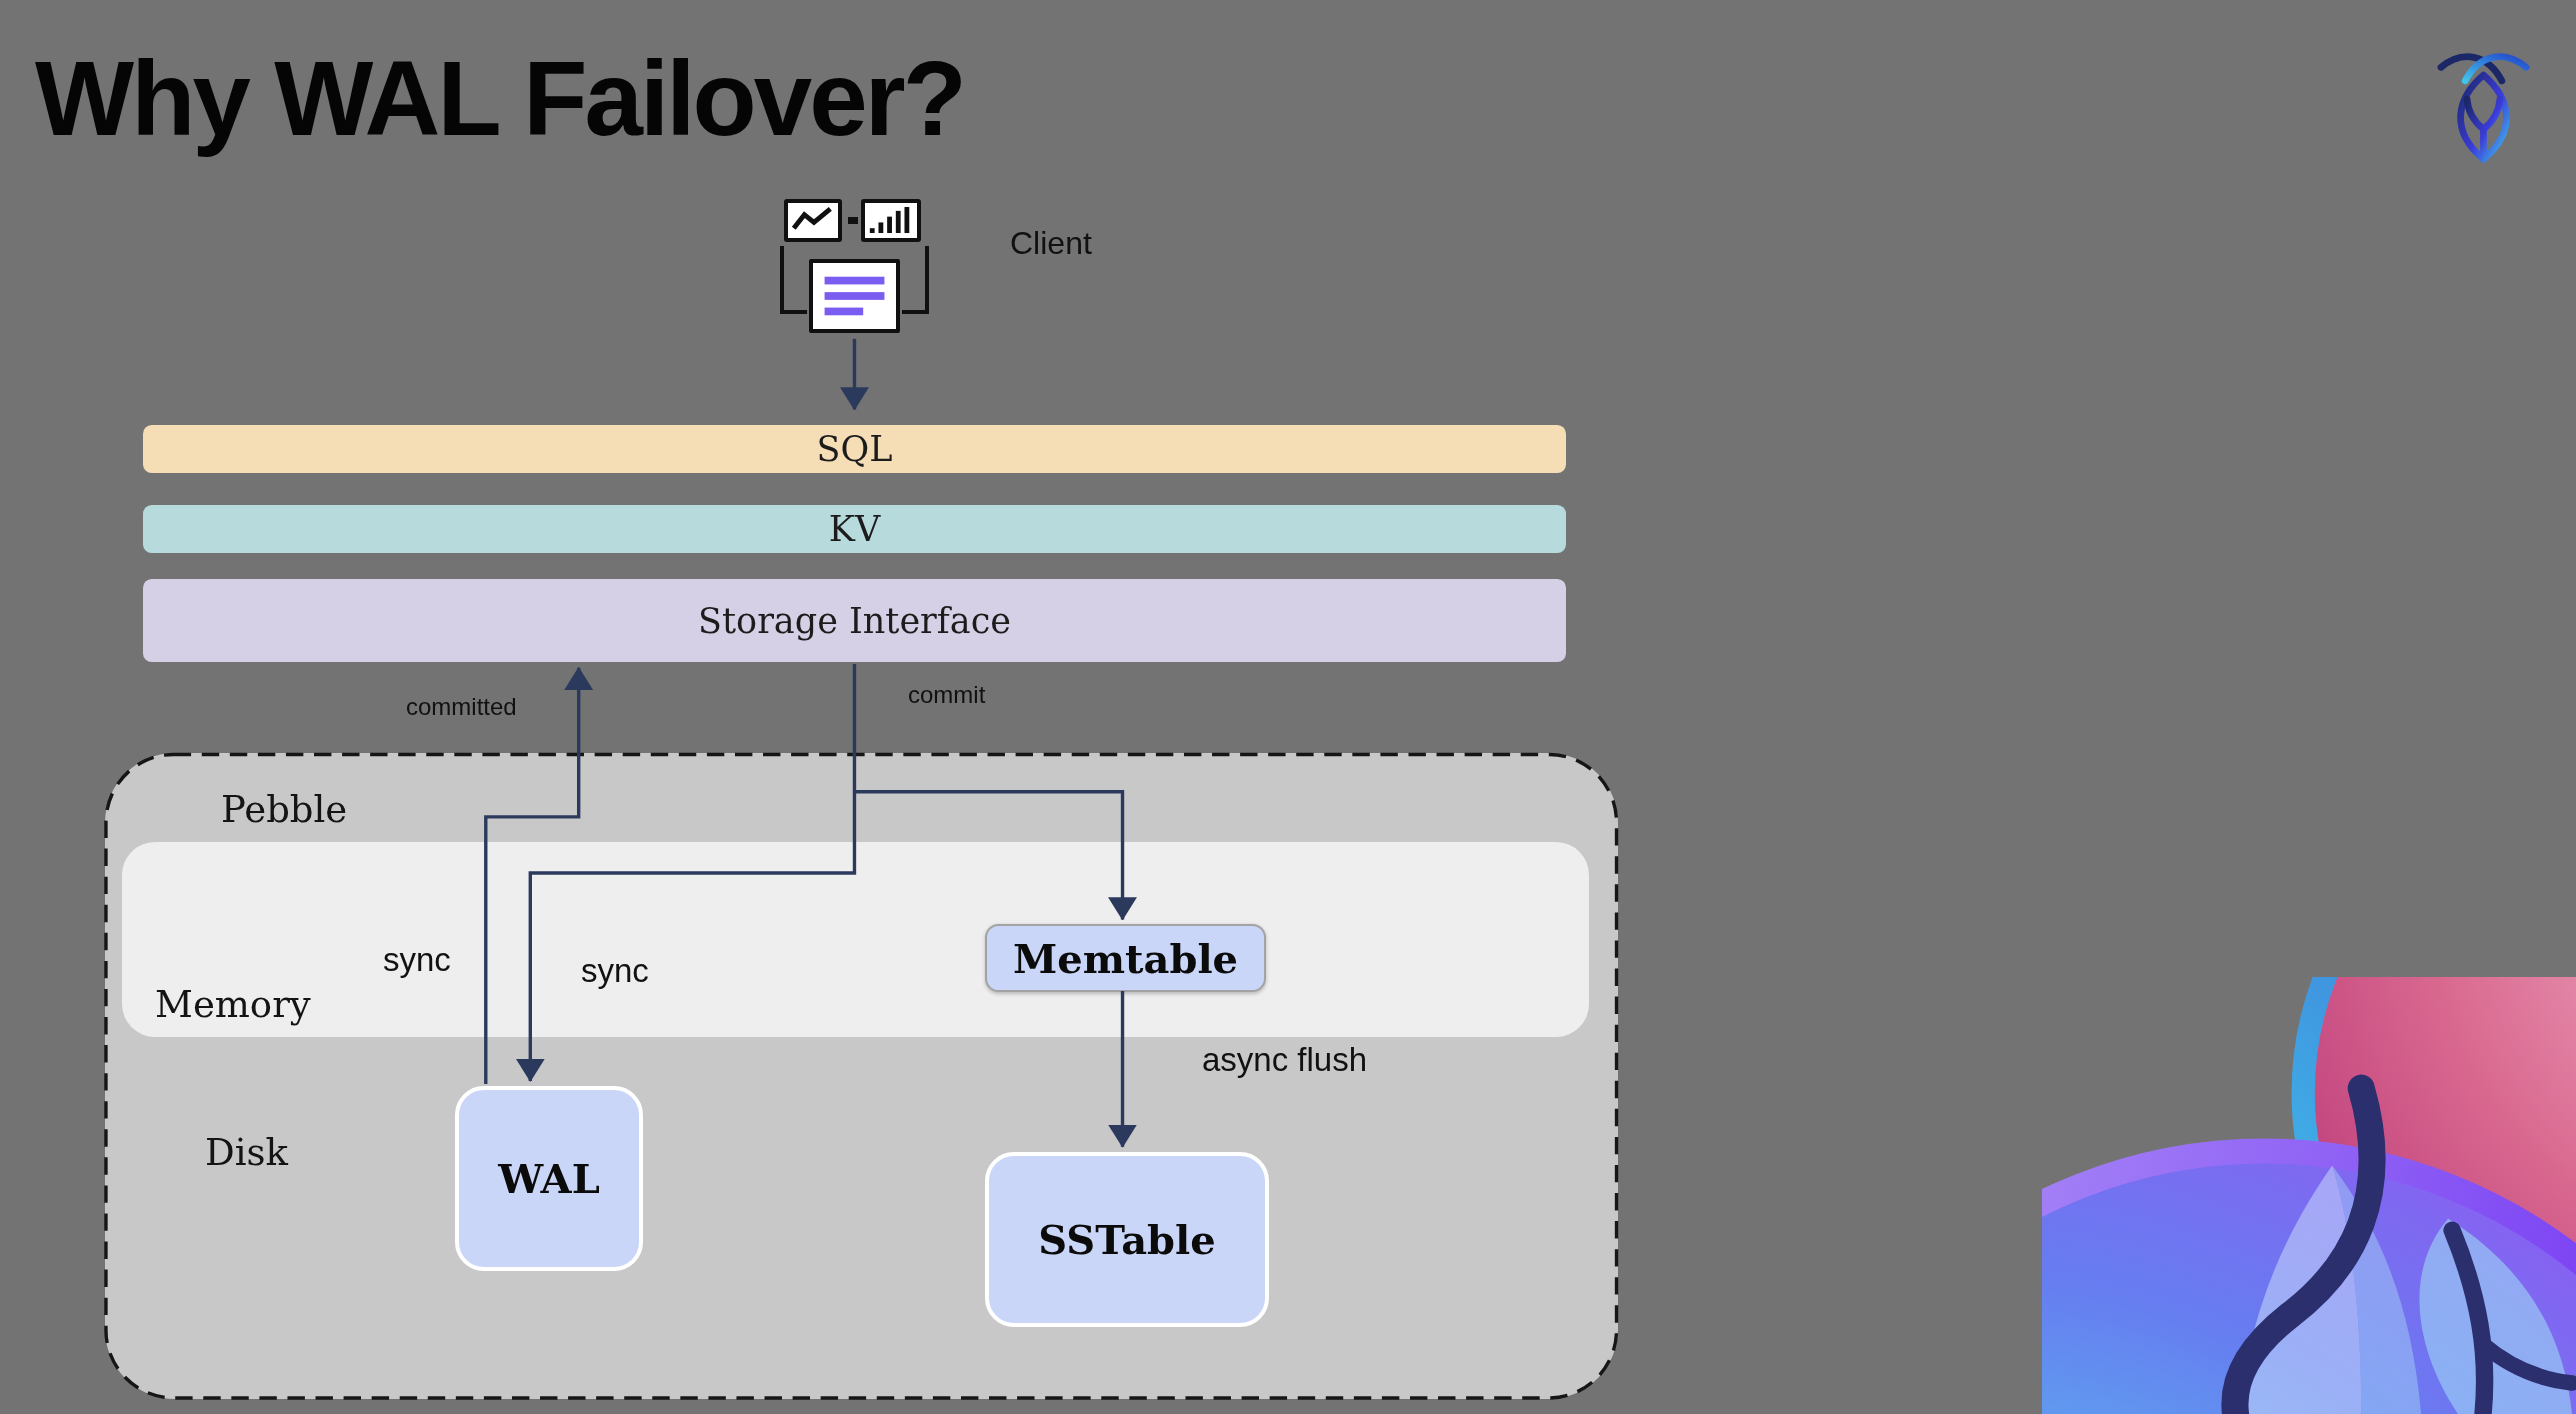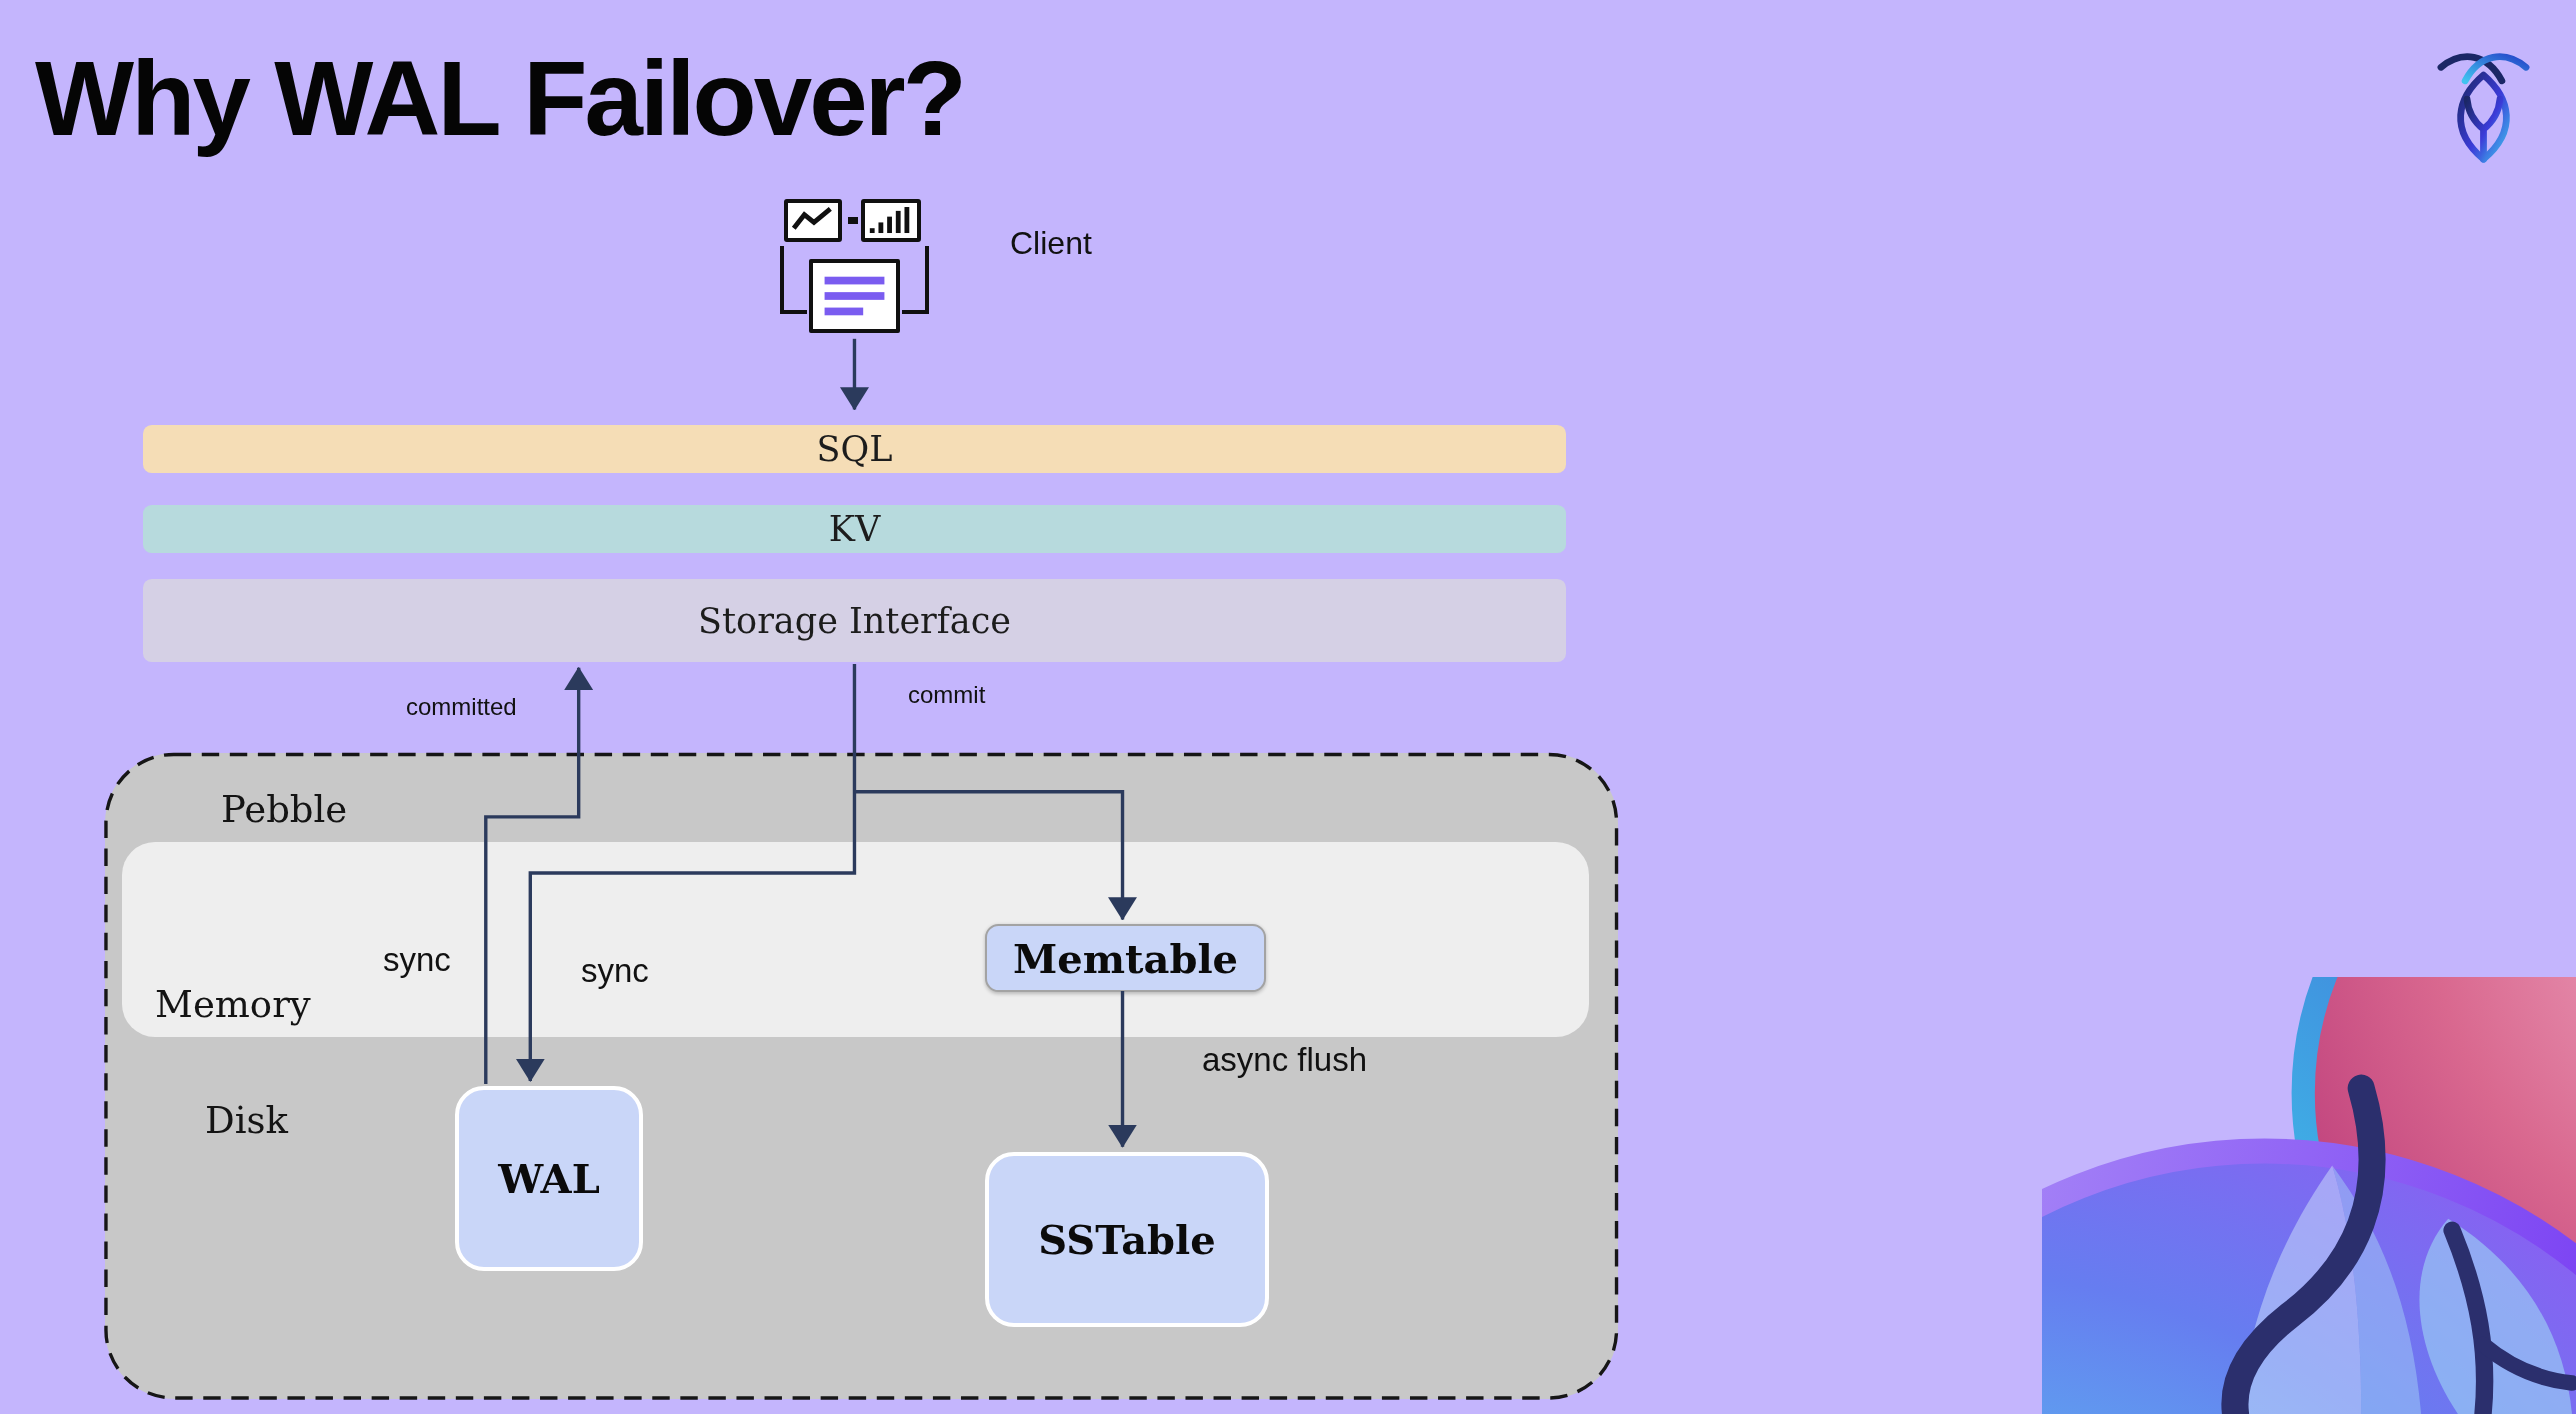--- a/index.html
+++ b/index.html
@@ -1,16 +1,16 @@
 <!DOCTYPE html>
 <html><head>
 <meta charset="utf-8">
 <style>
   html,body{margin:0;padding:0;background:#fff;}
-  .slide{position:relative;width:2576px;height:1415px;background:#c4b5fd;overflow:hidden;
+  .slide{position:relative;width:2576px;height:1415px;background:#737373;overflow:hidden;
          font-family:"Liberation Sans",sans-serif;}
   .abs{position:absolute;}
 
   .title{font-family:"Liberation Sans",sans-serif;font-weight:800;font-size:105px;
          letter-spacing:-2.9px;color:#050505;line-height:1.15;}
 
   .serif{font-family:"DejaVu Serif","Liberation Serif",serif;}
   .sans{font-family:"Liberation Sans",sans-serif;}
 
   .layer-bar{left:143px;width:1423px;border-radius:8.7px;display:flex;align-items:center;justify-content:center;
@@ -89,21 +89,21 @@
   <div class="abs sans" style="left:1010px;top:225px;font-size:32px;color:#111;">Client</div>
 
   <div class="abs layer-bar" style="top: 414px; height: 48px; background: rgb(245, 221, 182); margin-top: 11px;">SQL</div>
   <div class="abs layer-bar" style="top: 505px; height: 48px; background: rgb(183, 218, 221);">KV</div>
   <div class="abs layer-bar" style="top: 579px; height: 83px; background: rgb(213, 208, 229);">Storage Interface</div>
 
   <div class="abs pebble"></div>
   <div class="abs memory"></div>
   <div class="abs serif region-label" style="left:221px;top:788px;">Pebble</div>
   <div class="abs serif region-label" style="left:155px;top:983px;">Memory</div>
-  <div class="abs serif region-label" style="left:205px;top:1099px;">Disk</div>
+  <div class="abs serif region-label" style="left:205px;top:1131px;">Disk</div>
 
   <div class="abs sans edge-label" style="left:406px;top:693px;">committed</div>
   <div class="abs sans edge-label" style="left:908px;top:681px;">commit</div>
   <div class="abs sans edge-label" style="left:383px;top:941px;font-size:33px;">sync</div>
   <div class="abs sans edge-label" style="left:581px;top:952px;font-size:33px;">sync</div>
   <div class="abs sans edge-label" style="left:1202px;top:1041px;font-size:33px;">async flush</div>
 
   <div class="abs node node-gray" style="left:985px;top:924px;width:277px;height:64px;">Memtable</div>
   <div class="abs node node-white" style="left:455px;top:1086px;width:180px;height:177px;">WAL</div>
   <div class="abs node node-white" style="left:985px;top:1152px;width:276px;height:167px;">SSTable</div>

